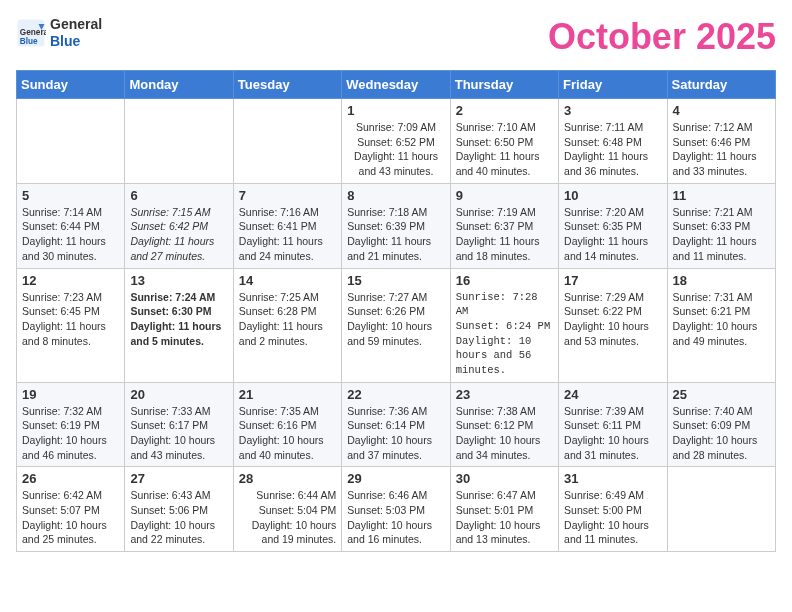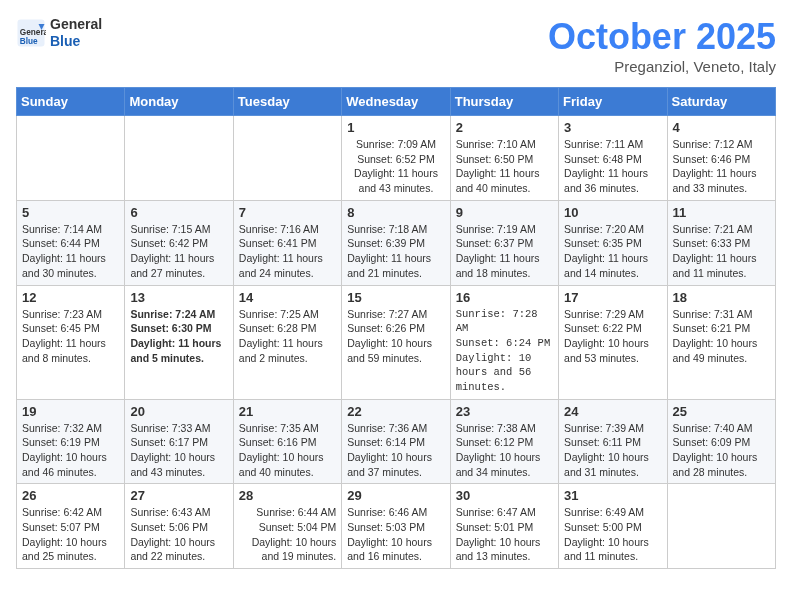--- a/index.html
+++ b/index.html
@@ -24,21 +24,21 @@
       width: 30px;
       height: 30px;
       margin-right: 4px;
     }
     .title-block {
       text-align: right;
     }
     .month-title {
       font-size: 36px;
       font-weight: bold;
-      color: #3b82f6;
+      color: #ec4899;
     }
     .location {
       font-size: 15px;
       color: #555;
     }
     .calendar {
       width: 100%;
       border-collapse: collapse;
       border: 1px solid #ccc;
       padding-left: 16px;
@@ -89,21 +89,20 @@
       <text x="5" y="34" font-size="11" font-weight="bold" fill="#1a5fb4" font-family="Arial">Blue</text>
       <polygon points="30,8 38,8 34,16" fill="#3c7bd4"></polygon>
     </svg>
     <div>
       <div style="font-size:14px; font-weight:bold; color:#333; line-height:1.2;">General</div>
       <div style="font-size:14px; font-weight:bold; color:#1a5fb4; line-height:1.2;">Blue</div>
     </div>
   </div>
   <div class="title-block">
     <div class="month-title">October 2025</div>
-    <div class="location">Preganziol, Veneto, Italy</div>
   </div>
 </div>
 
 <table class="calendar">
   <thead>
     <tr>
     <th>Sunday</th>
         <th>Monday</th>
         <th>Tuesday</th>
         <th>Wednesday</th>
@@ -144,21 +143,21 @@
       </tr>
       <tr>
         <td>
           <span class="day-number">5</span>
           <div class="day-info" style="white-space: pre-line;">Sunrise: 7:14 AM
 Sunset: 6:44 PM
 Daylight: 11 hours and 30 minutes.</div>
         </td>
         <td>
           <span class="day-number">6</span>
-          <div class="day-info" style="white-space: pre-line;">Sunrise: 7:15 AM
+          <div class="day-info" style="white-space: pre-line; font-style: italic;">Sunrise: 7:15 AM
 Sunset: 6:42 PM
 Daylight: 11 hours and 27 minutes.</div>
         </td>
         <td>
           <span class="day-number">7</span>
           <div class="day-info" style="white-space: pre-line;">Sunrise: 7:16 AM
 Sunset: 6:41 PM
 Daylight: 11 hours and 24 minutes.</div>
         </td>
         <td>

